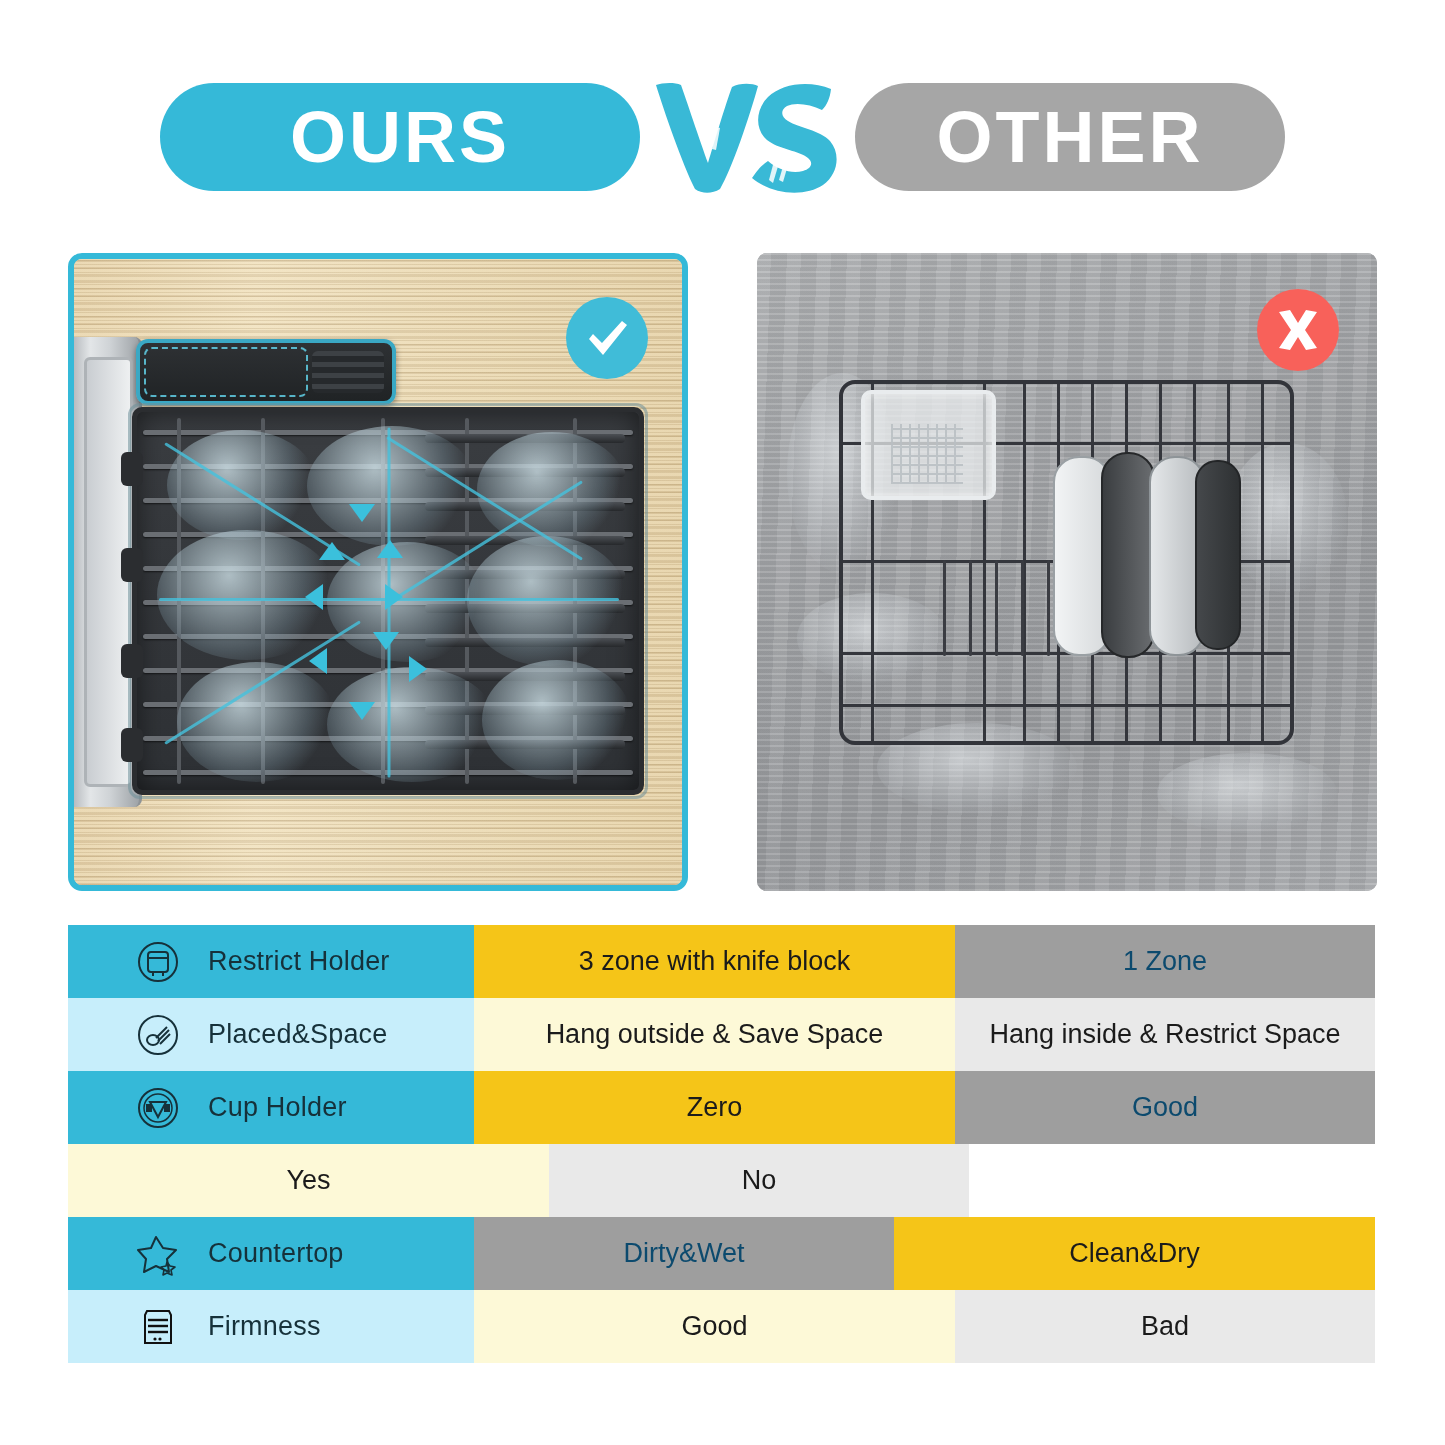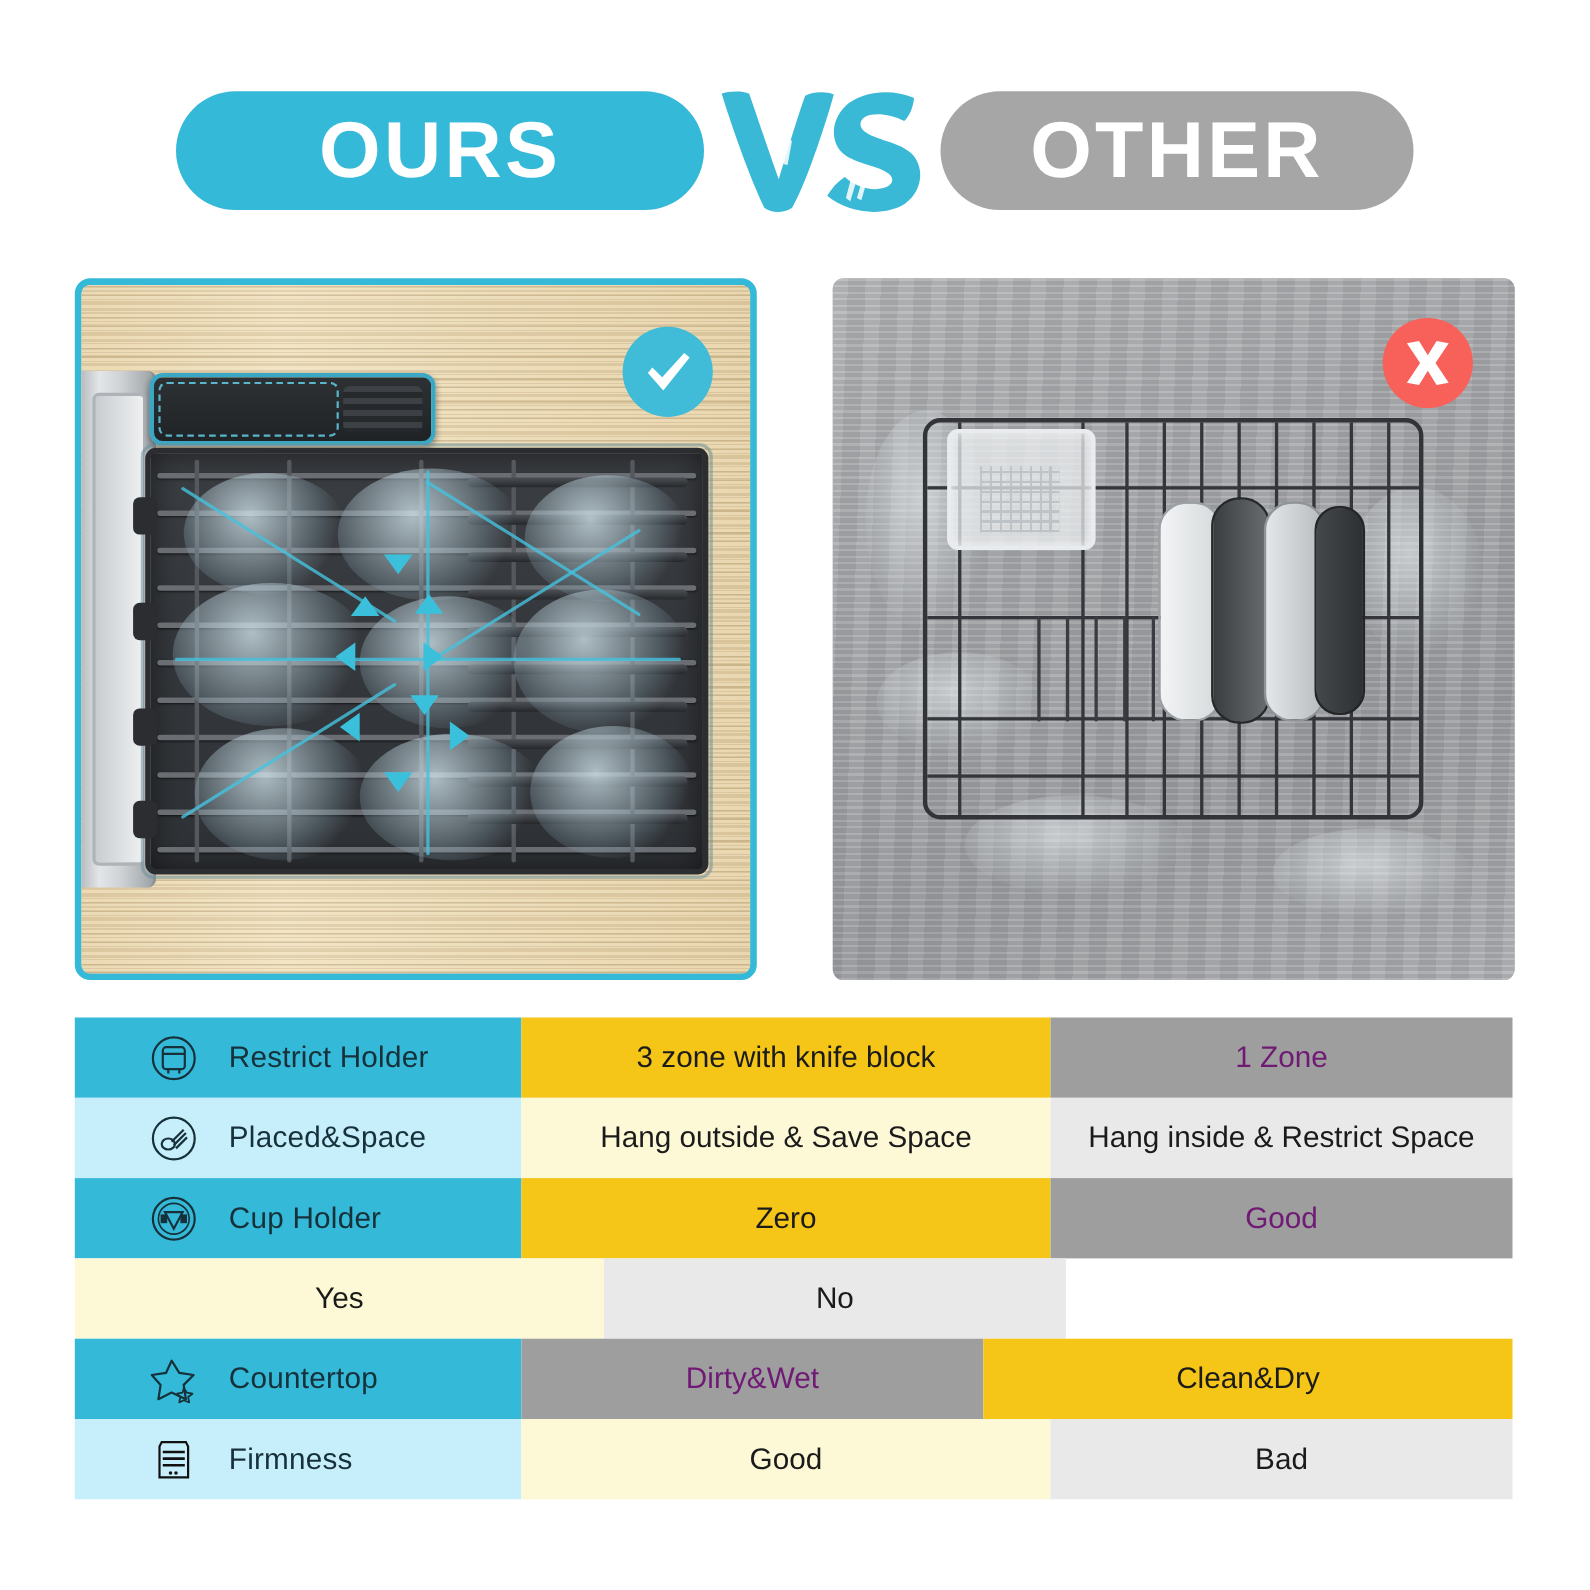--- a/index.html
+++ b/index.html
@@ -210,21 +210,21 @@
   .feature-icon { width:48px; height:48px; flex:0 0 48px; display:flex; align-items:center; justify-content:center; }
   .feature-icon svg { display:block; }
   .feature-label {
     font-size: 27px; color:#16313a; letter-spacing:.2px; white-space:nowrap;
     font-family:"Liberation Sans", sans-serif;
   }
   .val {
     font-size:27px; color:#1b1b1b; white-space:nowrap;
     font-family:"Liberation Sans", sans-serif;
   }
-  .row-odd .val-other { color:#701a75; }
+  .row-odd .val-other { color:#0c4a6e; }
 </style>
 </head>
 <body>
 
 <div class="page">
 
   <div class="header">
 
     <div class="pill pill-ours">
       <span>OURS</span>

